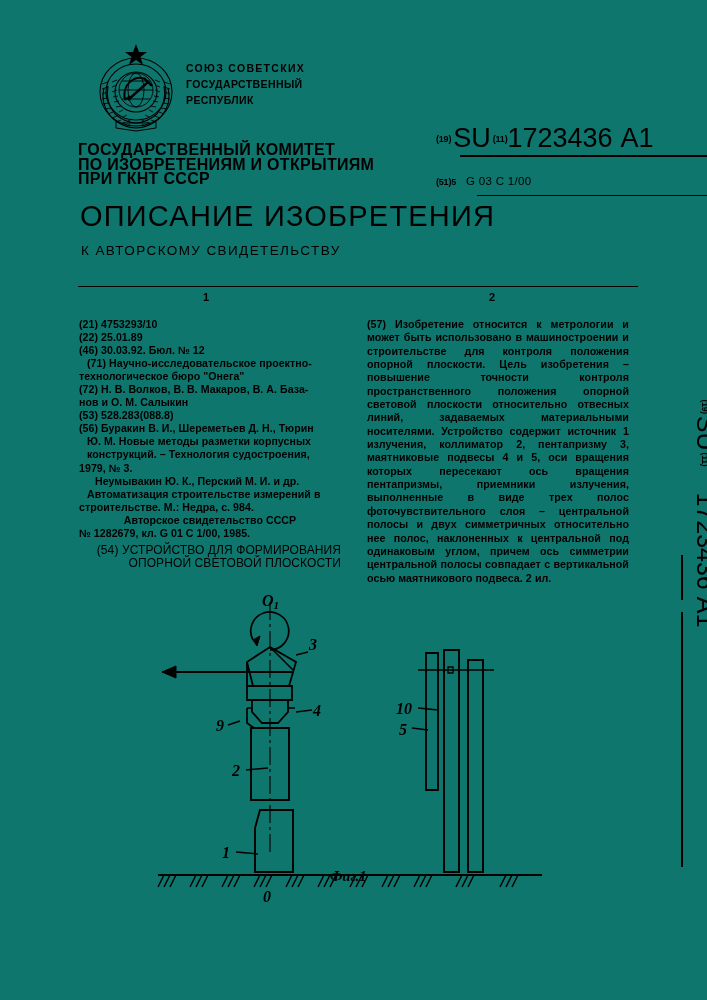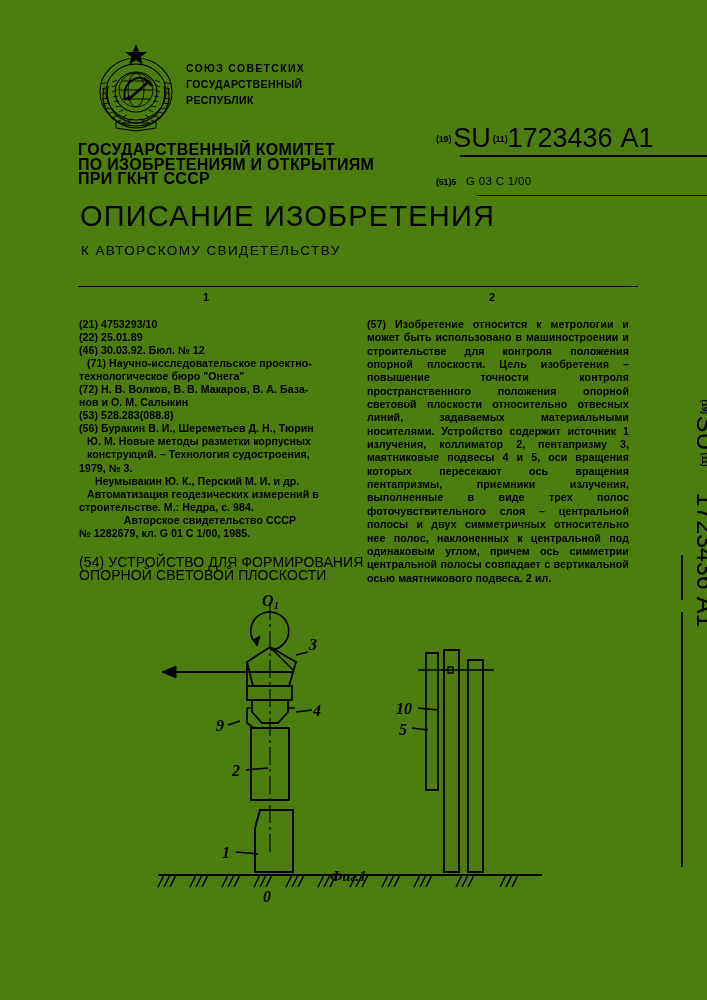--- a/index.html
+++ b/index.html
@@ -13,21 +13,21 @@
     position: relative;
     font-family: "Liberation Sans", sans-serif;
     color: #000000;
     overflow: hidden;
   }
   #page {
     position: absolute;
     left: 0; top: 0;
     width: 707px;
     height: 1000px;
-    background: #4d7c0f;
+    background: #0f766e;
   }
 
   
   #header {
     position: absolute;
     left: 78px; top: 38px;
     width: 560px;
     height: 140px;
   }
   #emblem {
@@ -154,25 +154,26 @@
   }
   #left-column { left: 79px; }
   #right-column { left: 367px; }
 
   .bib-line { white-space: nowrap; }
   .bib-para { text-align: justify; padding-left: 8px; }
   .bib-para-indent { text-align: justify; text-indent: 16px; }
   .bib-para-center { text-align: center; }
 
   #invention-title-54 {
-    margin-top: 16px;
+    margin-top: 4px;
     font-weight: normal;
-    font-size: 14px;
+    font-size: 12px;
     line-height: 13.6px;
     letter-spacing: 0.1px;
+    text-align: right;
   }
   #invention-title-54 div { white-space: nowrap; }
 
   #abstract-text {
     text-align: justify;
     font-weight: bold;
     font-size: 10.7px;
     line-height: 13.35px;
   }
 
@@ -318,21 +319,21 @@
     <div class="bib-para">(71)  Научно-исследовательское  проектно-</div>
     <div class="bib-line">технологическое бюро "Онега"</div>
     <div class="bib-line">(72) Н. В. Волков, В. В. Макаров, В. А. База-</div>
     <div class="bib-line">нов и О. М. Салыкин</div>
     <div class="bib-line">(53) 528.283(088.8)</div>
     <div class="bib-line">(56) Буракин В. И., Шереметьев Д. Н., Тюрин</div>
     <div class="bib-para">Ю. М. Новые методы  разметки  корпусных</div>
     <div class="bib-para">конструкций. – Технология  судостроения,</div>
     <div class="bib-line">1979, № 3.</div>
     <div class="bib-para-indent">Неумывакин Ю. К.,  Перский М. И. и др.</div>
-    <div class="bib-para">Автоматизация геодезических измерений в</div>
+    <div class="bib-para">Автоматизация строительстве измерений в</div>
     <div class="bib-line">строительстве. М.: Недра, с. 984.</div>
     <div class="bib-para-center">Авторское свидетельство СССР</div>
     <div class="bib-line">№ 1282679, кл. G 01 C 1/00, 1985.</div>
     <div id="invention-title-54">
       <div>(54) УСТРОЙСТВО ДЛЯ ФОРМИРОВАНИЯ</div>
       <div>ОПОРНОЙ СВЕТОВОЙ ПЛОСКОСТИ</div>
     </div>
   </div>
 
   <div class="column" id="right-column">

